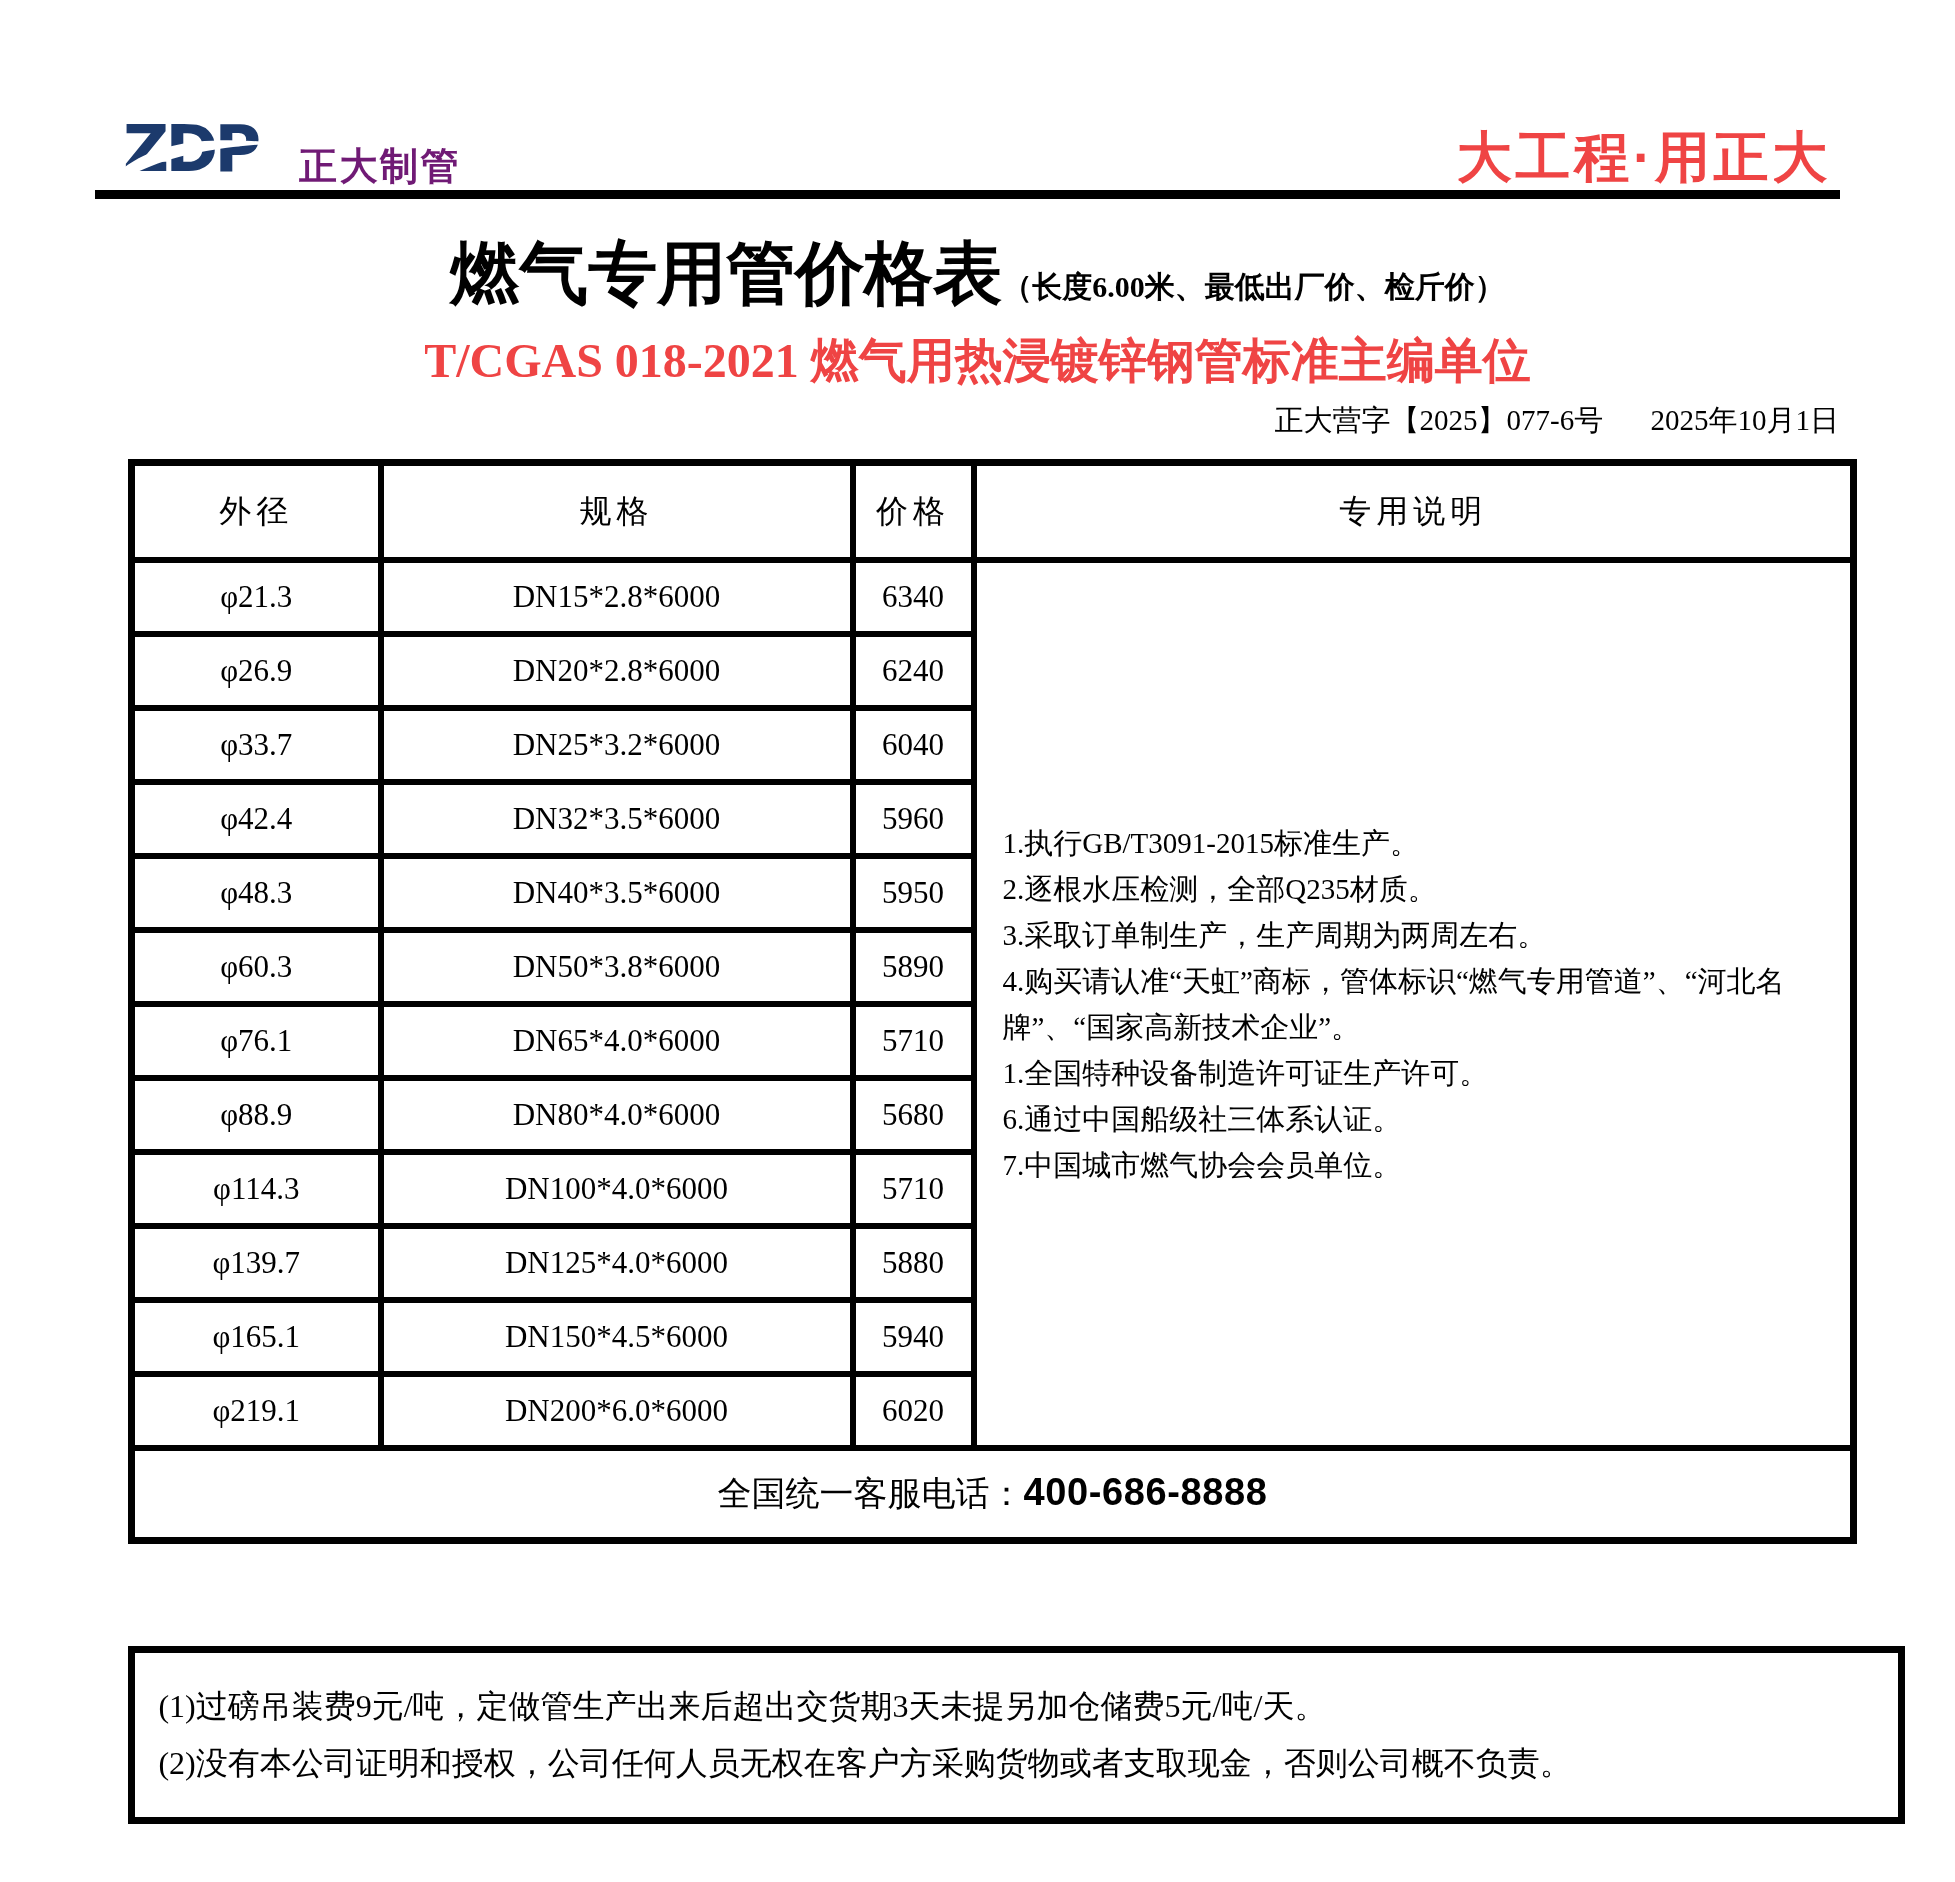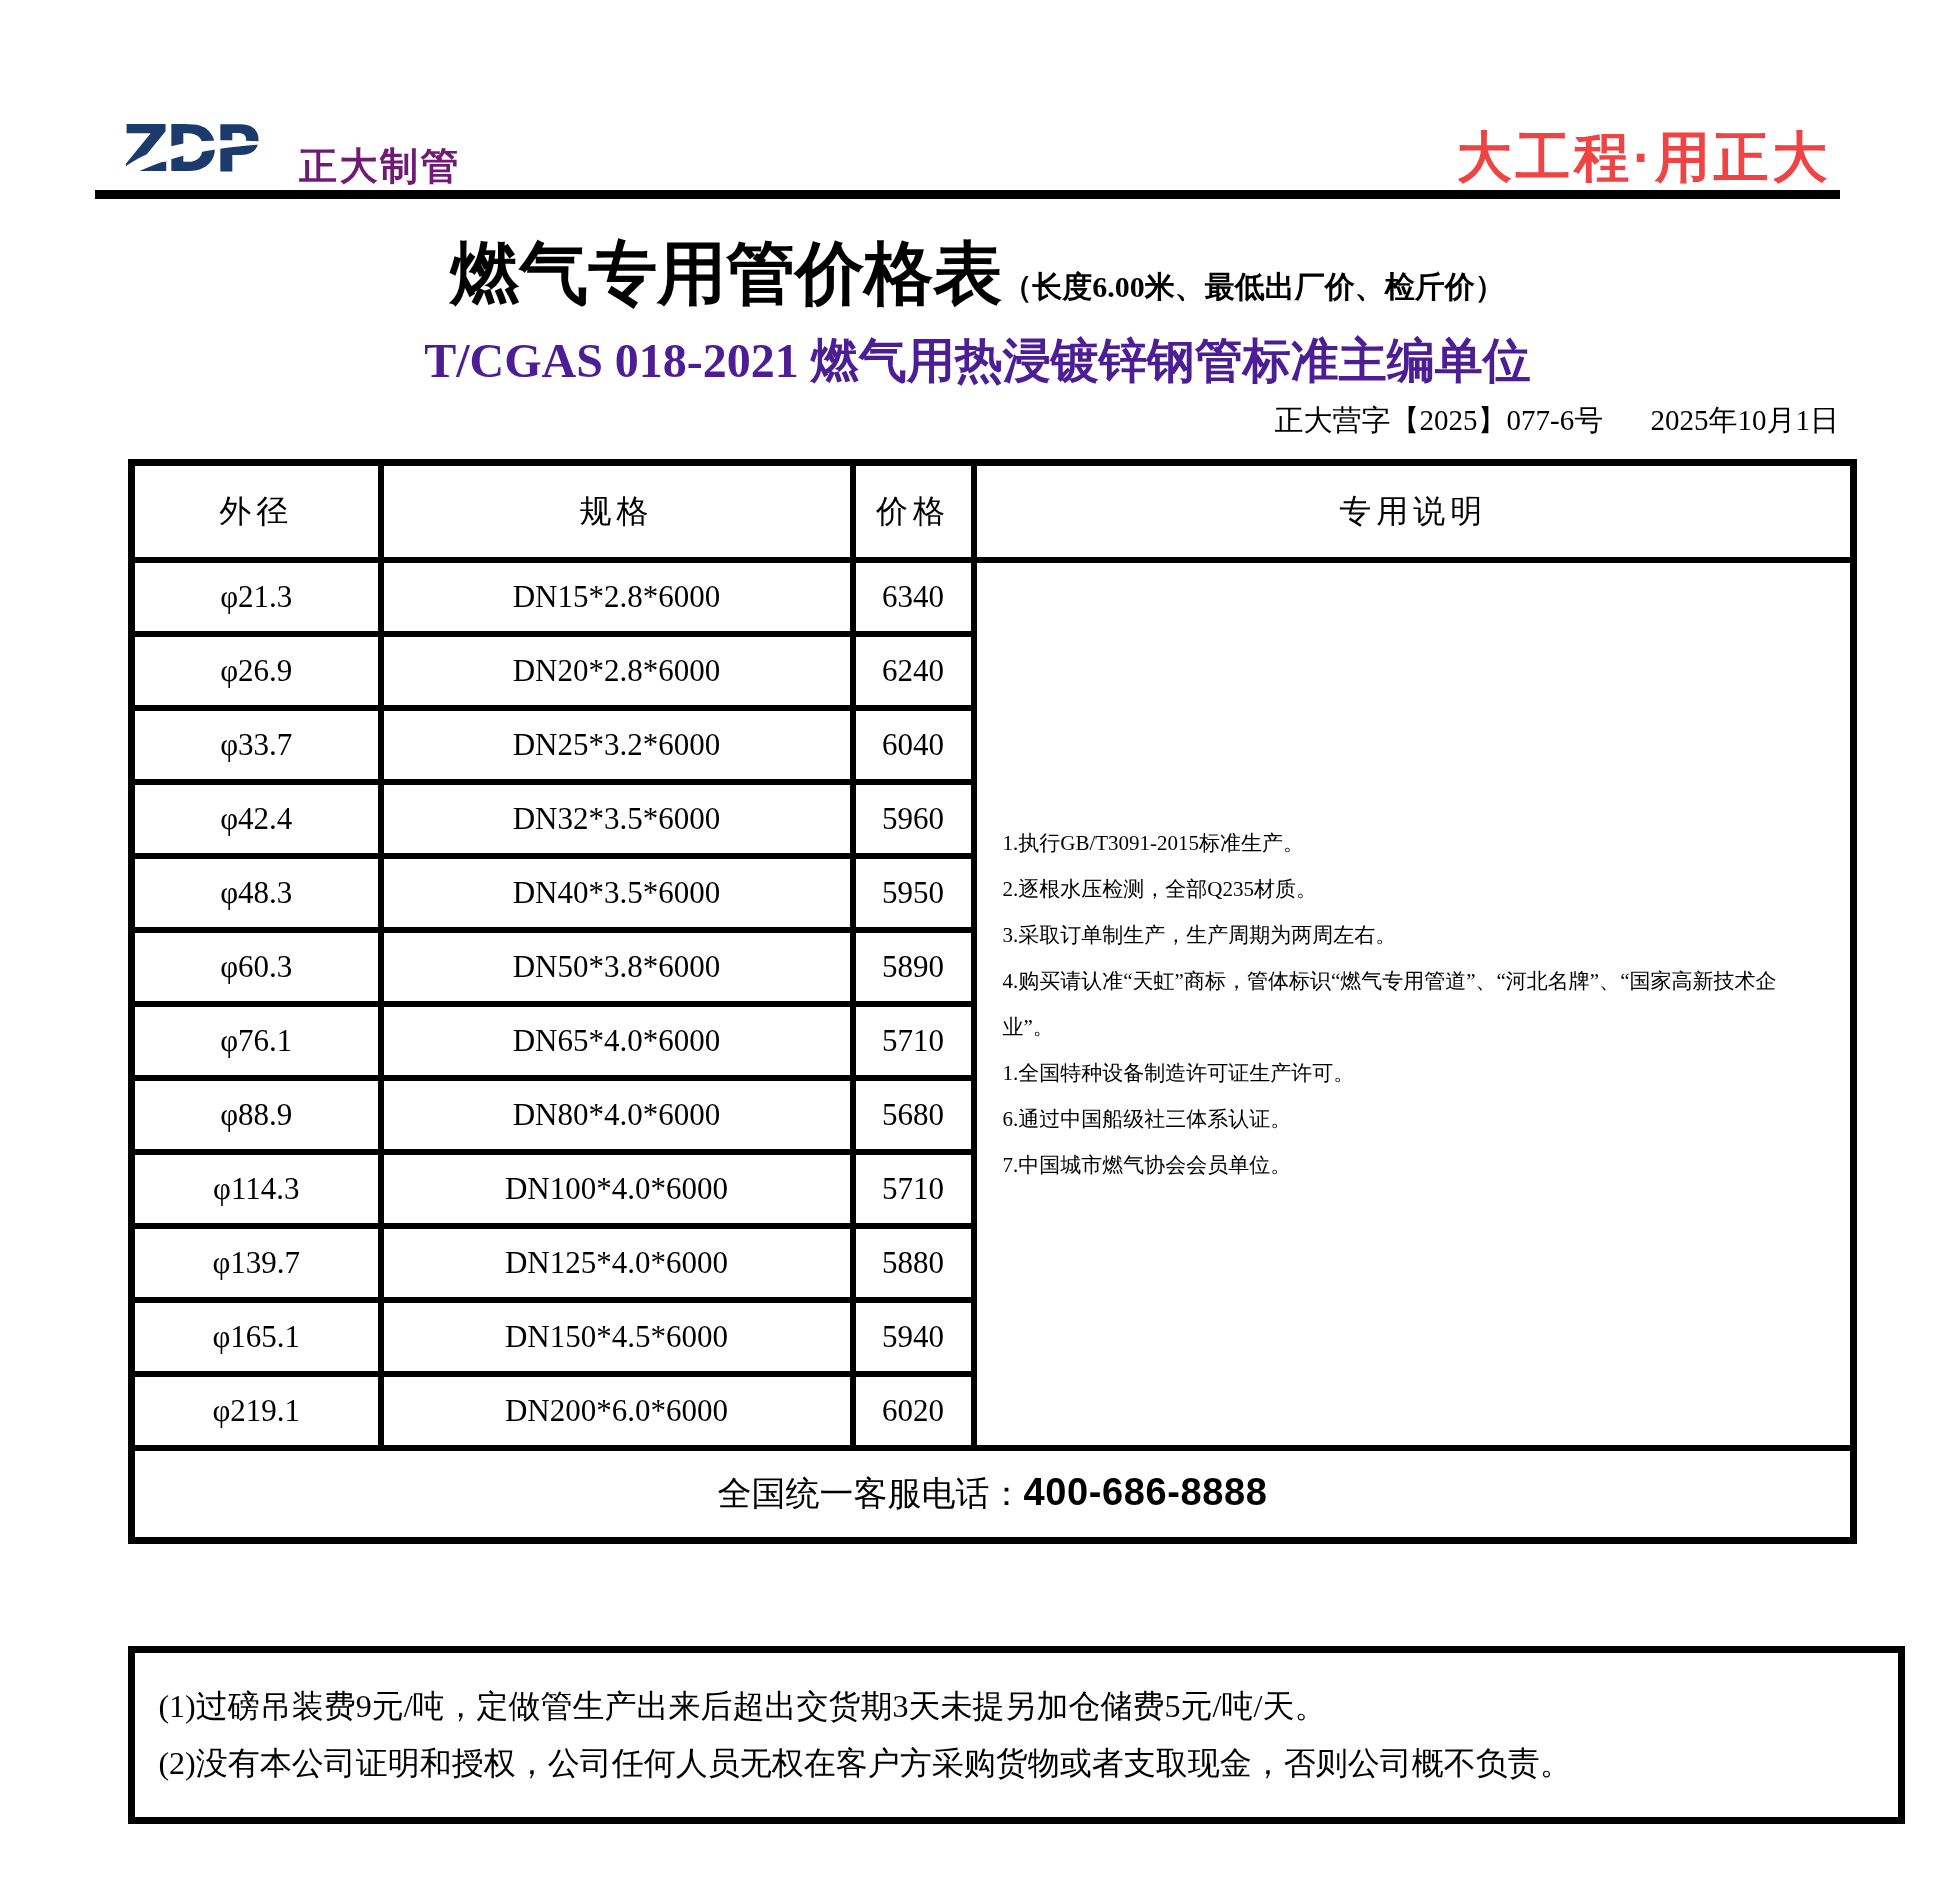--- a/index.html
+++ b/index.html
@@ -60,21 +60,21 @@
   }
   .price-table thead th{
     height:91px;font-size:32px;font-weight:normal;letter-spacing:5px;
   }
   .price-table tbody tr.data-row{height:74px;}
   td.c-notes{
     text-align:left;vertical-align:middle;
     padding:0 26px;
   }
   td.c-notes .note-line{
-    font-size:21px;line-height:46px;text-align:left;
+    font-size:29px;line-height:46px;text-align:left;
   }
   tr.phone-row td{height:86px;}
   .phone-label{font-size:34px;}
   .phone-number{
     font-family:"Liberation Sans","DejaVu Sans",sans-serif;
     font-weight:bold;font-size:38px;letter-spacing:0.6px;
   }
   
   .footer-box{
     position:absolute;left:128px;top:1646px;width:1777px;height:178px;
@@ -97,21 +97,21 @@
       </svg>
       <div class="company-name">正大制管</div>
     </div>
     <div class="slogan">大工程·用正大</div>
   </div>
   <div class="header-rule"></div>
 
   <div class="title-line">
     <span class="title-main">燃气专用管价格表</span><span class="title-paren">（长度6.00米、最低出厂价、检斤价）</span>
   </div>
-  <div class="subtitle-red" style="color:#4c1d95;">T/CGAS 018-2021 燃气用热浸镀锌钢管标准主编单位</div>
+  <div class="subtitle-red" style="color:#ef4444;">T/CGAS 018-2021 燃气用热浸镀锌钢管标准主编单位</div>
   <div class="doc-line">
     <span>正大营字【2025】077-6号</span>
     <span class="doc-date">2025年10月1日</span>
   </div>
 
   <table class="price-table">
     <colgroup>
       <col style="width:249px">
         <col style="width:472px">
         <col style="width:121px">

